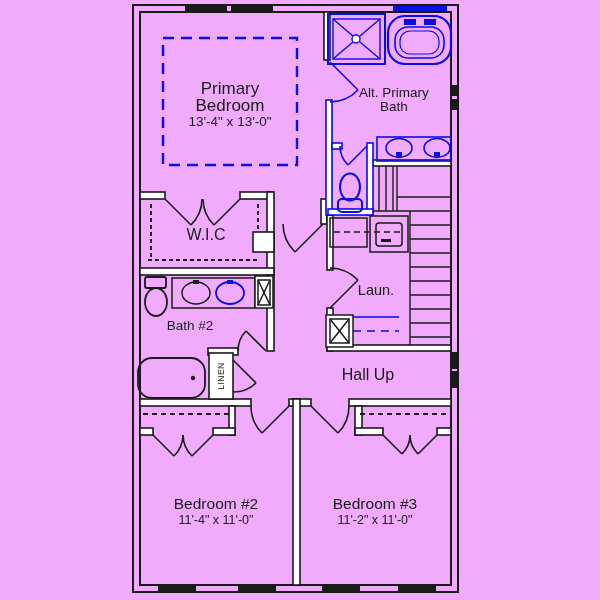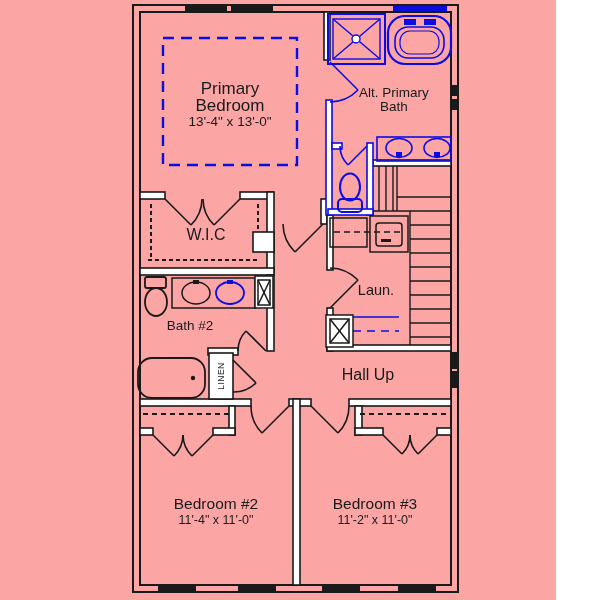--- a/index.html
+++ b/index.html
@@ -1,16 +1,16 @@
 <!DOCTYPE html>
 <html><head>
 <meta charset="utf-8">
 <style>
   html,body{margin:0;padding:0;background:#ffffff;}
-  #stage{position:relative;width:556px;height:600px;background:#fca5a5;overflow:hidden;
+  #stage{position:relative;width:600px;height:600px;background:#f0abfc;overflow:hidden;
          font-family:"Liberation Sans", sans-serif;}
   svg{display:block}
   text{font-family:"Liberation Sans", sans-serif;fill:#1a1a1a;}
   .room-lbl{font-size:15.5px;}
   .dim-lbl{font-size:12.5px;}
 </style>
 </head>
 <body>
 
 <div id="stage">

